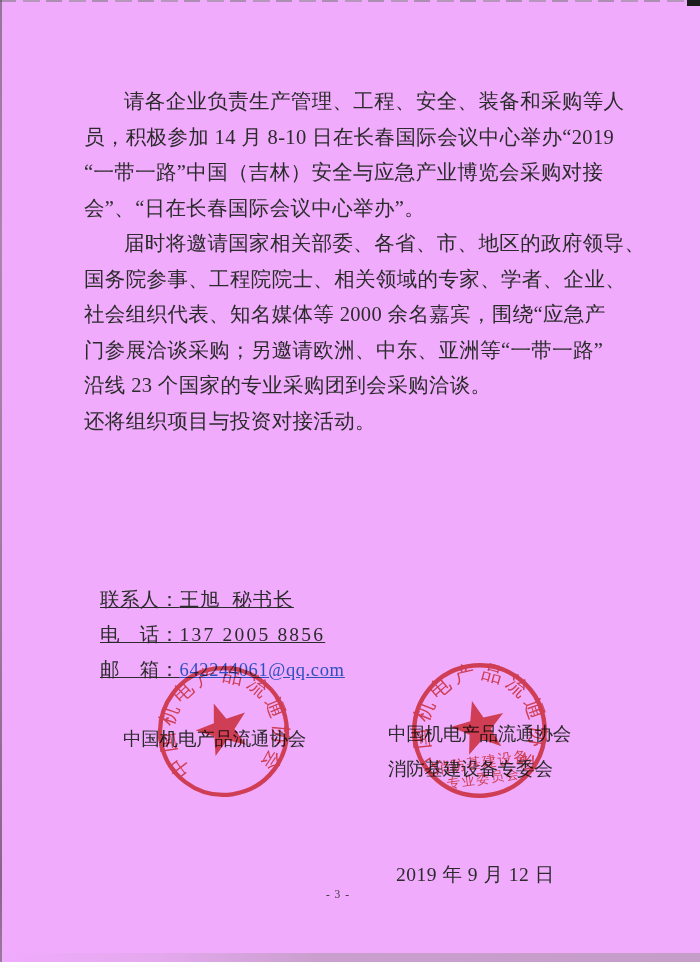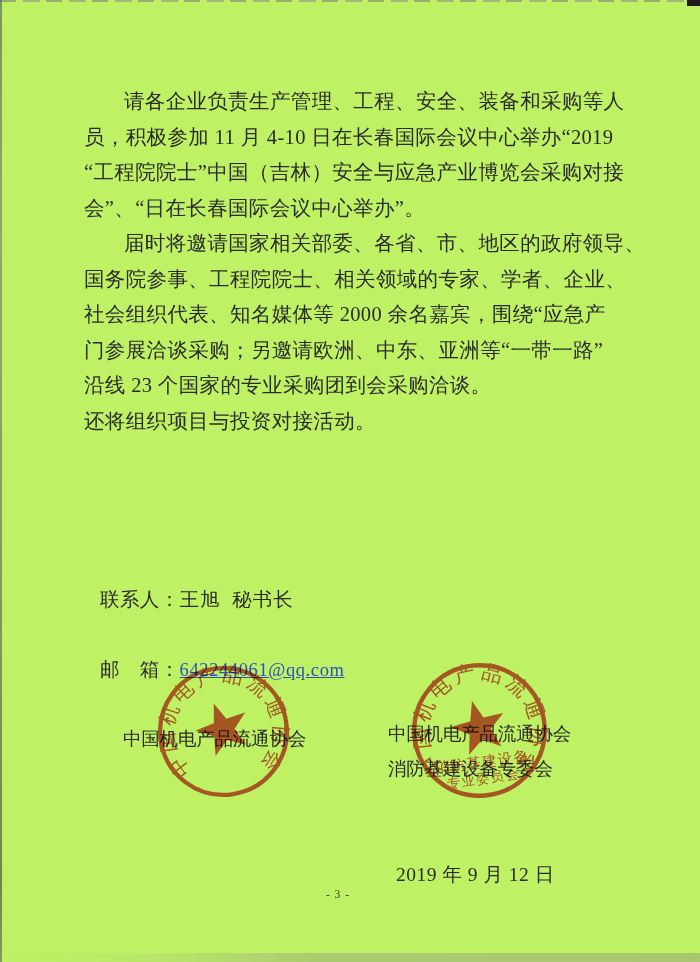--- a/index.html
+++ b/index.html
@@ -1,21 +1,21 @@
 <!DOCTYPE html>
 <html><head>
 <meta charset="utf-8">
 <style>
   * { margin:0; padding:0; box-sizing:border-box; }
   html,body { background:#e8e8e6; }
   .page {
     position:relative;
     width:700px; height:962px;
     margin:0 auto;
-    background:#bef264;
+    background:#f0abfc;
     font-family:"Liberation Serif","DejaVu Serif",serif;
     color:#2b2b2b;
     overflow:hidden;
   }
   
   .edge-top {
     position:absolute; top:0; left:0; width:100%; height:2px;
     background:repeating-linear-gradient(90deg,#777 0 16px, transparent 16px 23px, #888 23px 40px, transparent 40px 46px);
     opacity:.55;
   }
@@ -31,21 +31,21 @@
   }
   
   .bodytext { position:absolute; left:84px; top:84px; width:575px; }
   .line {
     height:35.5px; line-height:35.5px;
     font-size:20.5px; letter-spacing:0.35px;
     white-space:nowrap;
   }
   .line.indent { padding-left:40px; }
   
-  .contact-row { position:absolute; left:100px; font-size:19.5px; white-space:pre; letter-spacing:0.4px; }
+  .contact-row { position:absolute; left:100px; font-size:19.5px; white-space:pre; letter-spacing:0.4px;text-decoration:underline; }
   .contact-row .value { letter-spacing:1px; }
   .contact-row .phone { letter-spacing:2.2px; }
   .email-link {
     font-size:18.5px; letter-spacing:0.6px;
     color:#2d50c0; text-decoration:underline; cursor:pointer;
   }
   
   .sig { position:absolute; font-size:18.5px; letter-spacing:-0.2px; white-space:nowrap; }
   .sig-right .sig-line { height:35px; line-height:35px; }
   .date { position:absolute; left:396px; top:861px; font-size:19.5px; white-space:pre; letter-spacing:0.5px; }
@@ -64,32 +64,33 @@
 
 <div class="page">
 
   <div class="edge-top"></div>
   <div class="corner-tr"></div>
   <div class="edge-left"></div>
   <div class="edge-bottom"></div>
 
   <div class="bodytext">
     <div class="line indent">请各企业负责生产管理、工程、安全、装备和采购等人</div>
-    <div class="line">员，积极参加 11 月 4-10 日在长春国际会议中心举办“2019</div>
-    <div class="line">“工程院院士”中国（吉林）安全与应急产业博览会采购对接</div>
+    <div class="line">员，积极参加 14 月 8-10 日在长春国际会议中心举办“2019</div>
+    <div class="line">“一带一路”中国（吉林）安全与应急产业博览会采购对接</div>
     <div class="line">会”、“日在长春国际会议中心举办”。</div>
     <div class="line indent">届时将邀请国家相关部委、各省、市、地区的政府领导、</div>
     <div class="line">国务院参事、工程院院士、相关领域的专家、学者、企业、</div>
     <div class="line">社会组织代表、知名媒体等 2000 余名嘉宾，围绕“应急产</div>
     <div class="line">门参展洽谈采购；另邀请欧洲、中东、亚洲等“一带一路”</div>
     <div class="line">沿线 23 个国家的专业采购团到会采购洽谈。</div>
     <div class="line">还将组织项目与投资对接活动。</div>
   </div>
 
   <div class="contact-row" style="top:586px;"><span>联系人：</span><span class="value">王旭  秘书长</span></div>
+  <div class="contact-row" style="top:621px;"><span>电　话：</span><span class="value phone">137 2005 8856</span></div>
   <div class="contact-row" style="top:656px;"><span>邮　箱：</span><a class="email-link">642244061@qq.com</a></div>
 
   <div class="sig" style="left:123px; top:726px;">中国机电产品流通协会</div>
   <div class="sig sig-right" style="left:388px; top:717px;">
     <div class="sig-line">中国机电产品流通协会</div>
     <div class="sig-line">消防基建设备专委会</div>
   </div>
 
   <svg class="stamp stamp-left" viewBox="0 0 136 136">
     <defs>

